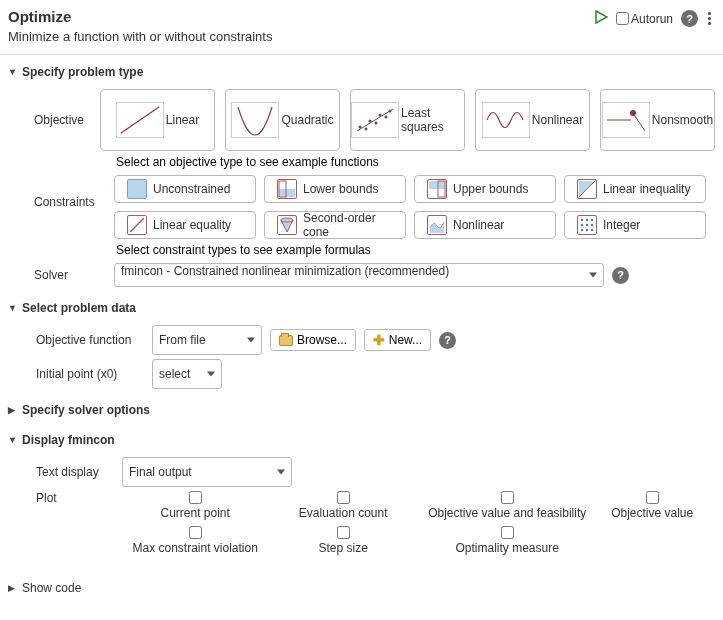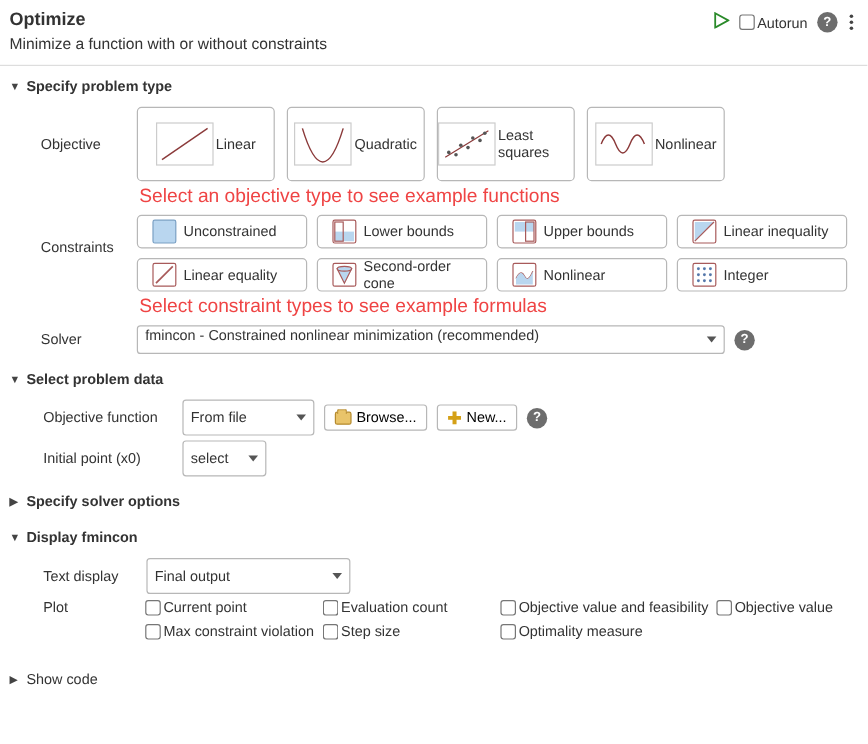--- a/index.html
+++ b/index.html
@@ -42,21 +42,21 @@
   width: 115px; height: 62px;
   display: flex; flex-direction: row; align-items: center; justify-content: center;
   gap: 2px;
 }
 .obj-card .obj-icon {
   width: 48px; height: 36px; border: 1px solid #ccc;
   background: #fff;
   display: flex; align-items: center; justify-content: center;
   position: relative;
 }
-.hint { font-size: 16px; color: #ef4444; margin: 4px 0 6px 108px; }
+.hint { font-size: 12px; color: #000000; margin: 4px 0 6px 108px; }
 .constraints-wrap { display: flex; align-items: flex-start; margin-left: 26px; }
 .constraints-grid { display: flex; flex-wrap: wrap; gap: 8px; width: 600px; }
 .cons-card {
   border: 1px solid #b7b7b7; border-radius: 4px;
   width: 142px; height: 28px;
   display: flex; align-items: center; gap: 6px;
   padding: 0 12px;
 }
 .cons-icon {
   width: 20px; height: 20px; border: 1px solid #a85a5a; border-radius: 2px;
@@ -89,21 +89,21 @@
   height: 22px; border: 1px solid #b7b7b7; border-radius: 3px;
   background: #fff; padding: 0 8px; font-size: 12px;
   display: inline-flex; align-items: center; gap: 4px;
 }
 .folder-icon { width: 14px; height: 11px; background: #e9c46a; border: 1px solid #b58a2e; border-radius: 2px; position: relative; }
 .folder-icon::before { content: ""; position: absolute; top: -3px; left: 1px; width: 6px; height: 3px; background: #e9c46a; border: 1px solid #b58a2e; border-bottom: none; border-radius: 1px 1px 0 0;}
 .plus-icon { color: #d4a017; font-weight: bold; font-size: 14px; }
 .problem-row { display: flex; align-items: center; gap: 8px; margin: 4px 0 4px 28px; }
 .problem-row .lbl { width: 108px; }
 .checks { display: flex; flex-wrap: wrap; gap: 0; width: 600px; }
-.chk { display: flex; align-items: center; gap: 2px; width: 148px; margin-bottom: 6px; }
+.chk { display: flex; align-items: center; gap: 2px; width: 148px; margin-bottom: 6px; flex-direction: column; }
 .chk input { margin: 0; }
 </style>
 </head>
 <body>
 
 <div class="header">
   <div class="header-left">
     <div class="title">Optimize</div>
     <div class="subtitle">Minimize a function with or without constraints</div>
   </div>
@@ -168,20 +168,30 @@
         <span>Least squares</span>
       </div>
       <div class="obj-card">
         <div class="obj-icon">
             <svg width="46" height="34">
               <path d="M4,17 Q10,2 16,17 T28,17 T40,17" fill="none" stroke="#8b3a3a" stroke-width="1.2"></path>
             </svg>
           </div>
         <span>Nonlinear</span>
       </div>
+      <div class="obj-card">
+        <div class="obj-icon">
+            <svg width="46" height="34">
+              <line x1="4" y1="17" x2="28" y2="17" stroke="#8b3a3a"></line>
+              <circle cx="30" cy="10" r="3" fill="#8b3a3a"></circle>
+              <line x1="30" y1="10" x2="42" y2="28" stroke="#8b3a3a"></line>
+            </svg>
+          </div>
+        <span>Nonsmooth</span>
+      </div>
     </div>
   </div>
   <div class="hint">Select an objective type to see example functions</div>
 
   <div class="constraints-wrap">
     <div class="row-label" style="padding-top:20px">Constraints</div>
     <div class="constraints-grid">
       <div class="cons-card">
         <span class="cons-icon" style="background:#b9d6ef;border-color:#7aa0c4"></span>
         <span>Unconstrained</span>

